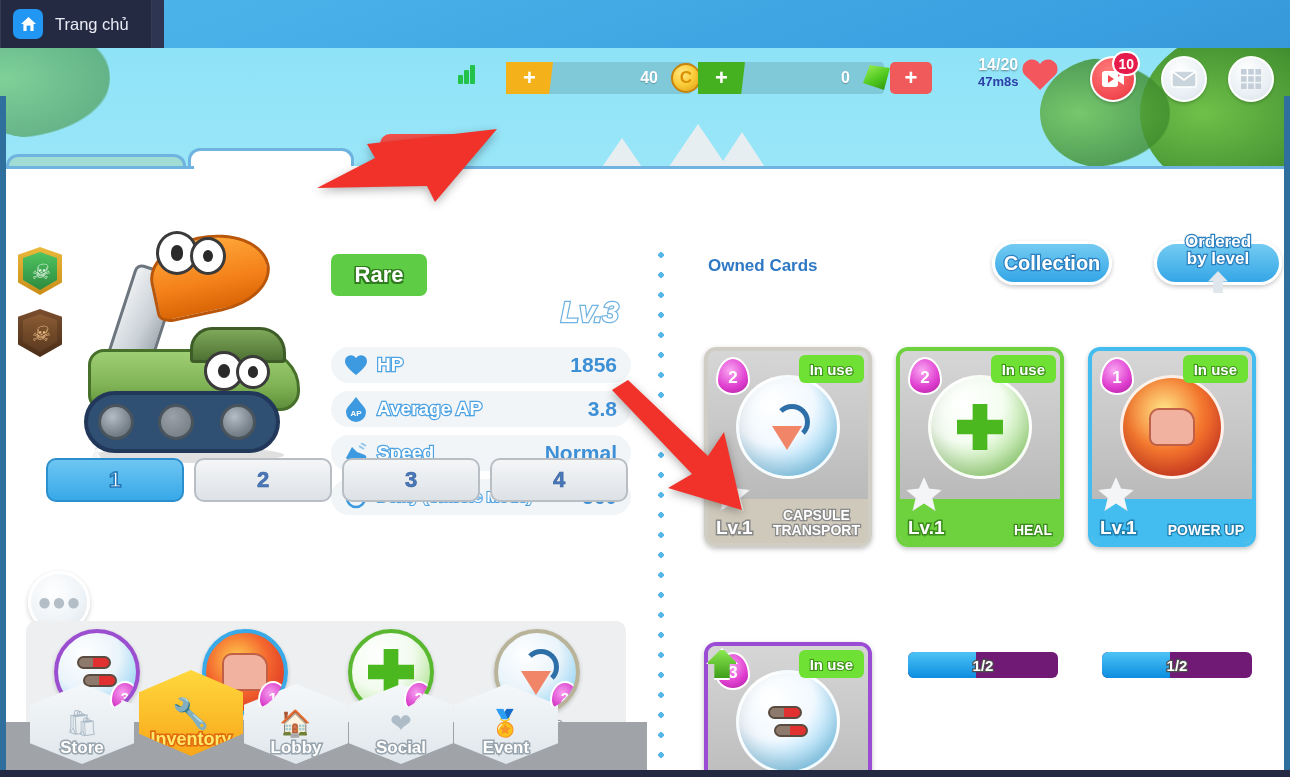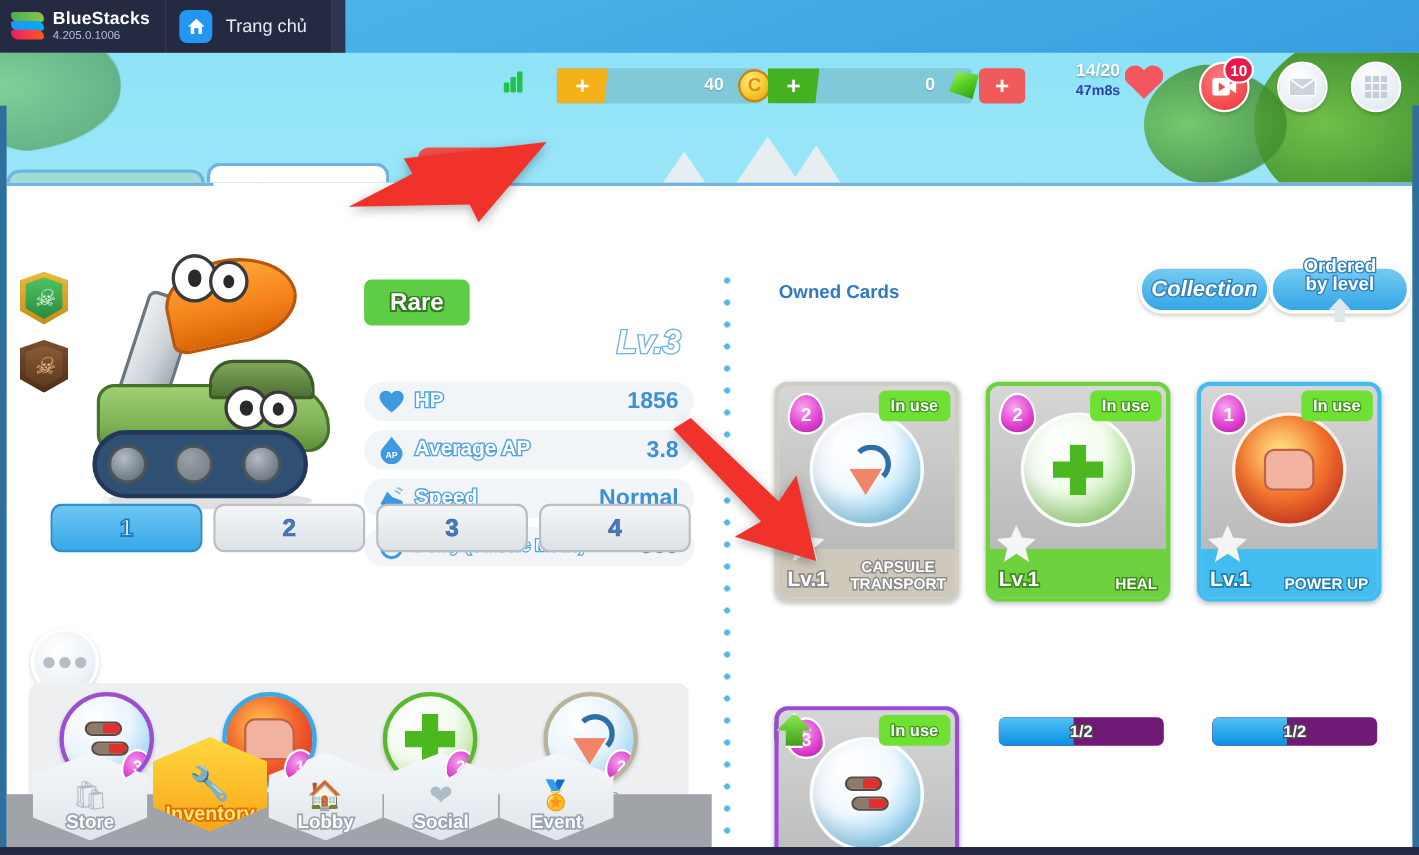--- a/index.html
+++ b/index.html
@@ -384,21 +384,21 @@
     position: absolute; left: 702px; top: 87px; font-size: 17px; font-weight: bold; color: #2f78c4;
   }
   .pill-btn {
     position: absolute; top: 72px; height: 44px; border-radius: 22px;
     background: linear-gradient(180deg,#74cbf2 0%,#34a6e6 100%);
     border: 3px solid #fff; box-shadow: 0 2px 4px rgba(0,0,0,.22);
     display: flex; align-items: center; justify-content: center;
     color: #fff; font-size: 20px; font-weight: bold;
     -webkit-text-stroke: 2.5px #2d80bf; paint-order: stroke fill;
   }
-  .pill-btn.collection { left: 1029px; width: 120px; font-style: italic; }
+  .pill-btn.collection { left: 986px; width: 120px; }
   .pill-btn.ordered { left: 1148px; width: 128px; flex-direction: column; gap: 4px; padding: 0 6px; }
   .ordered-txt { font-size: 17px; line-height: 17px; text-align: center; }
   .up-arrow { width: 20px; height: 22px; background: #dfe7ed; clip-path: polygon(50% 0,100% 48%,74% 48%,74% 100%,26% 100%,26% 48%,0 48%); flex: none; }
 
   .card {
     position: absolute; width: 168px; height: 200px; border-radius: 12px;
     border: 4px solid #cfcdc4; background: linear-gradient(180deg,#d4d4d4 0%,#bfbfbf 78%, #cfcabc 78%, #cfcabc 100%);
     box-shadow: 0 2px 5px rgba(0,0,0,.25);
   }
   .card.c1 { left: 698px; top: 178px; border-color: #cfcdc4; }
@@ -489,31 +489,20 @@
   }
   .side-strip { position: absolute; top: 48px; width: 6px; height: 722px; background: #2f6f9e; }
   .side-strip.l { left: 0; } .side-strip.r { right: 0; }
 </style>
 </head>
 <body>
 
 <div id="app">
 
   <div class="titlebar">
-    <div class="bs-logo-wrap">
-      <div class="bs-logo">
-        <i class="l1"></i>
-          <i class="l2"></i>
-          <i class="l3"></i>
-      </div>
-      <div>
-        <div class="bs-name">BlueStacks</div>
-        <div class="bs-ver">4.205.0.1006</div>
-      </div>
-    </div>
 
     <div class="tab-btn">
       <div class="tab-ico home">
         <svg width="17" height="16" viewBox="0 0 17 16">
             <path d="M8.5 1 L16 8 H13.6 V15 H3.4 V8 H1 Z" fill="#fff"></path>
             <rect x="6.6" y="9.6" width="3.8" height="5.4" fill="#2196f3"></rect>
           </svg>
       </div>
       <span class="tab-label">Trang chủ</span>
     </div>

